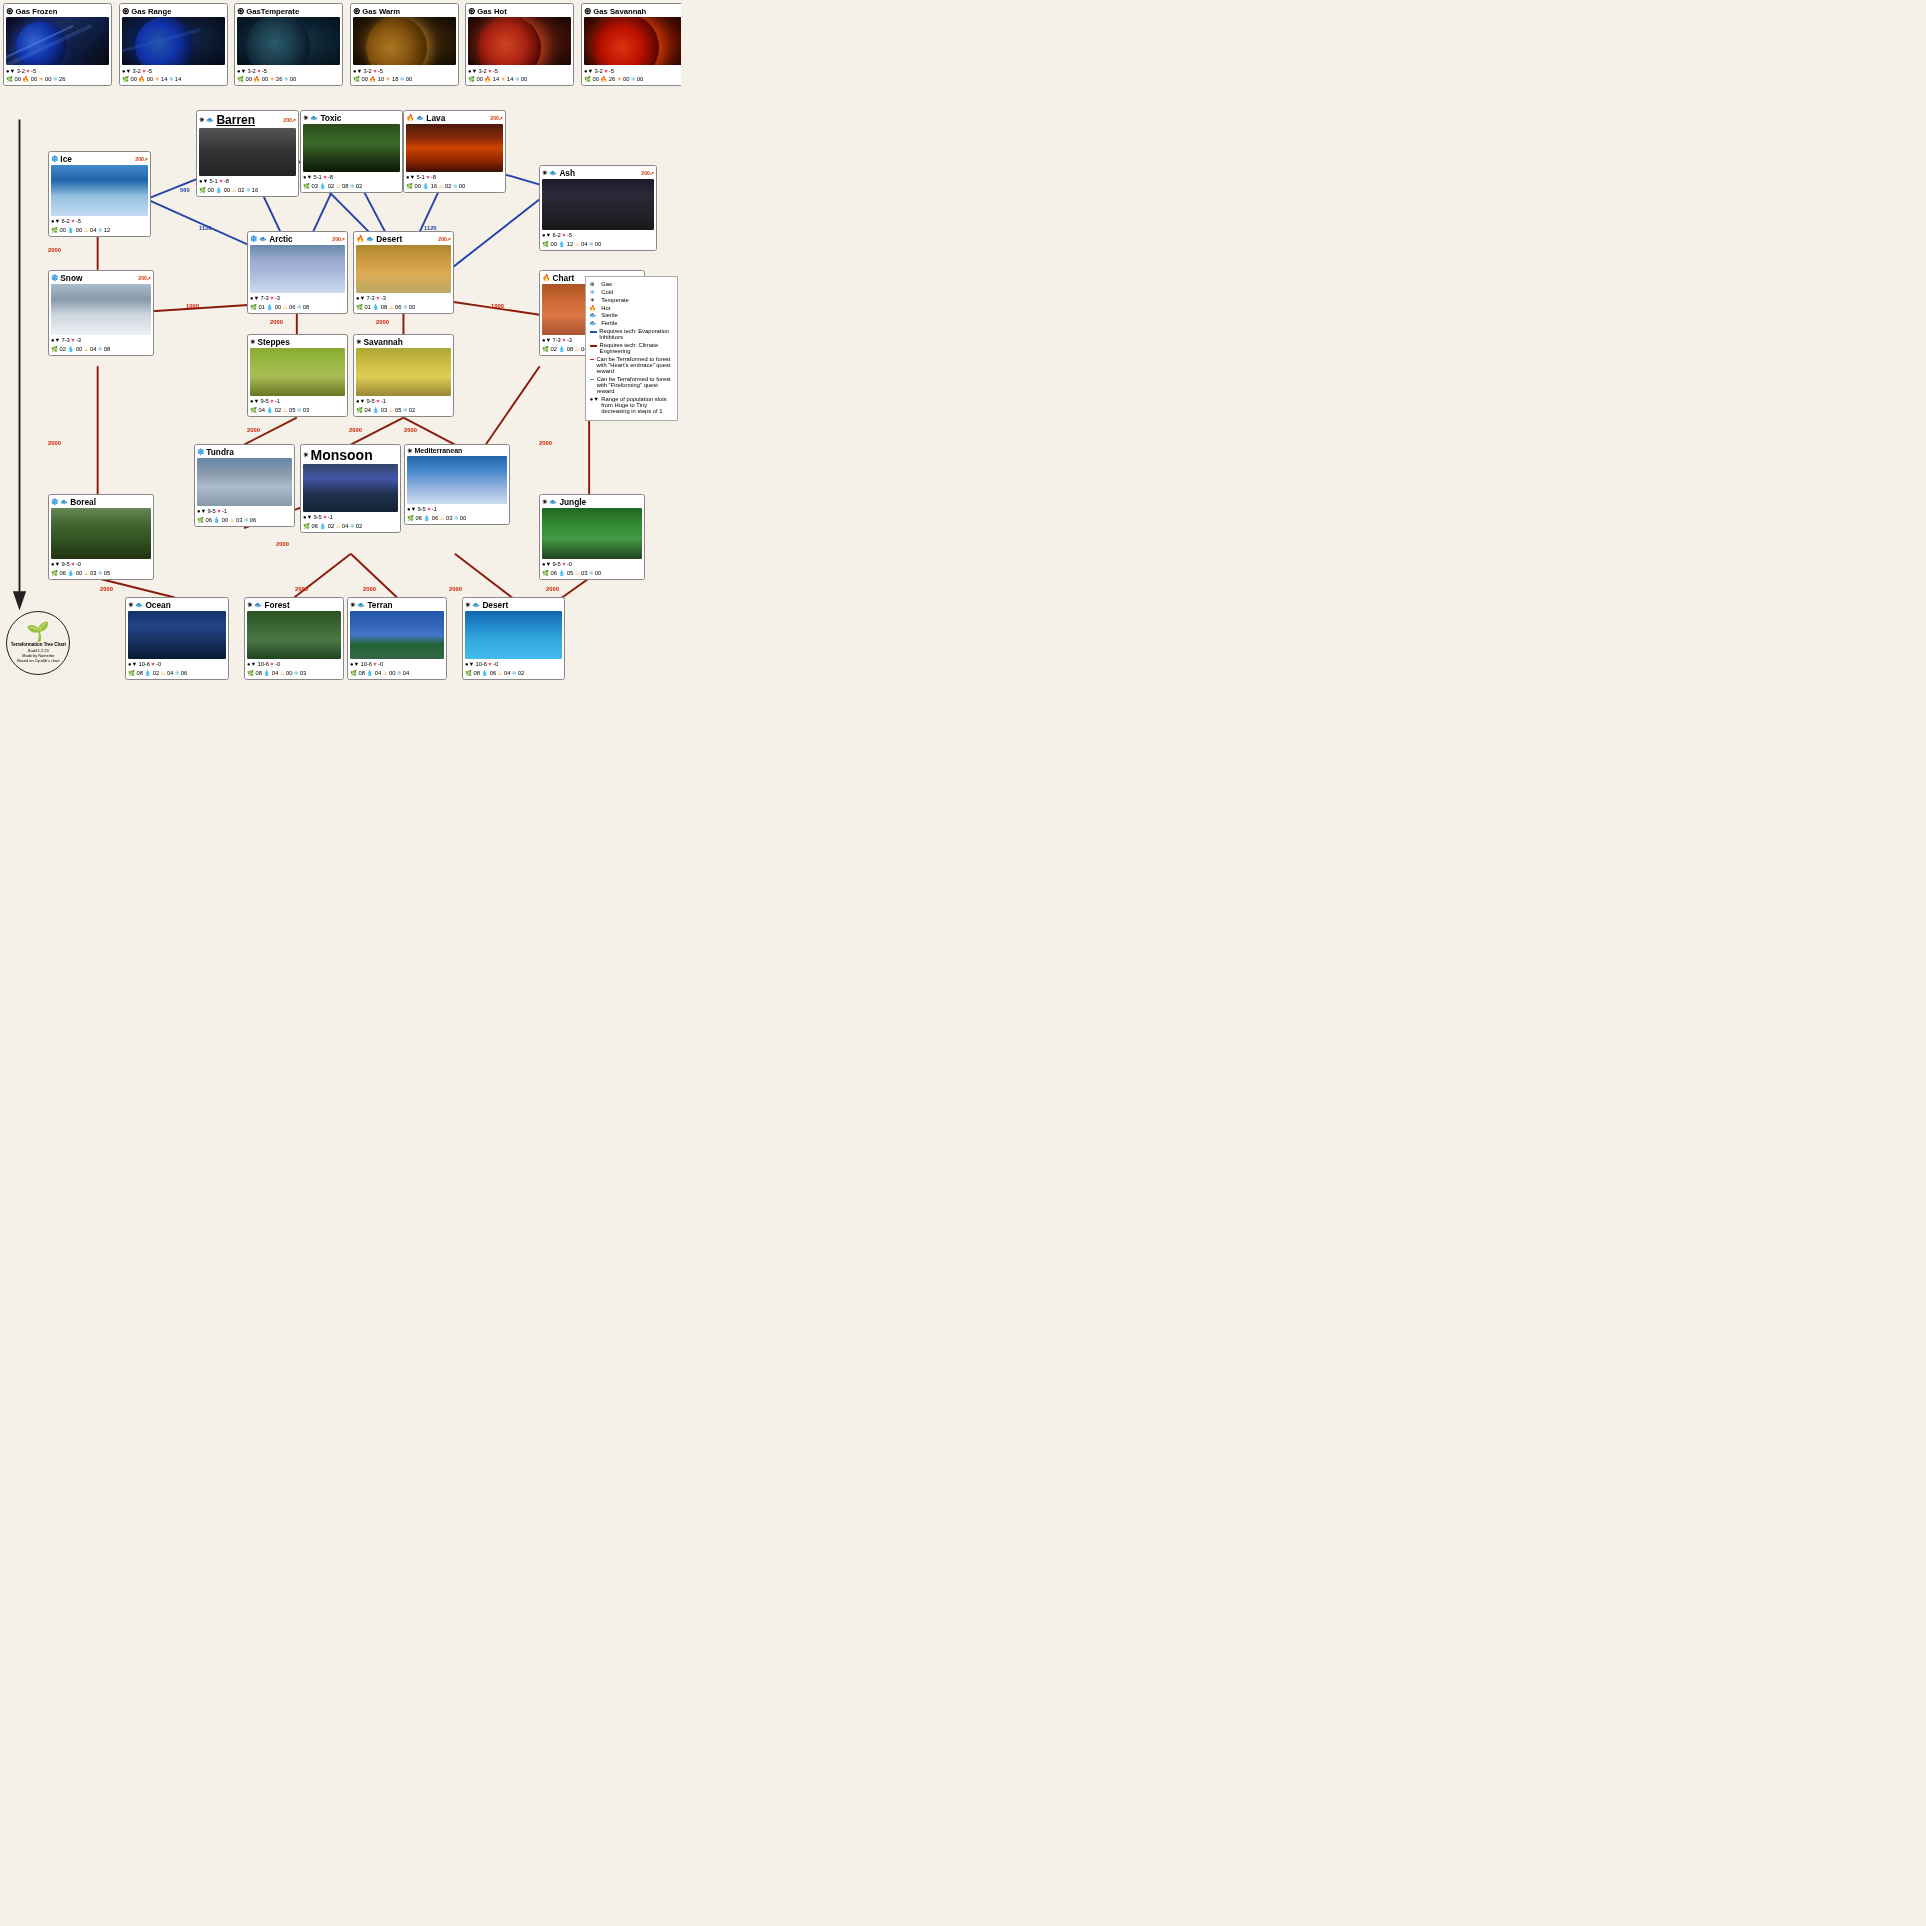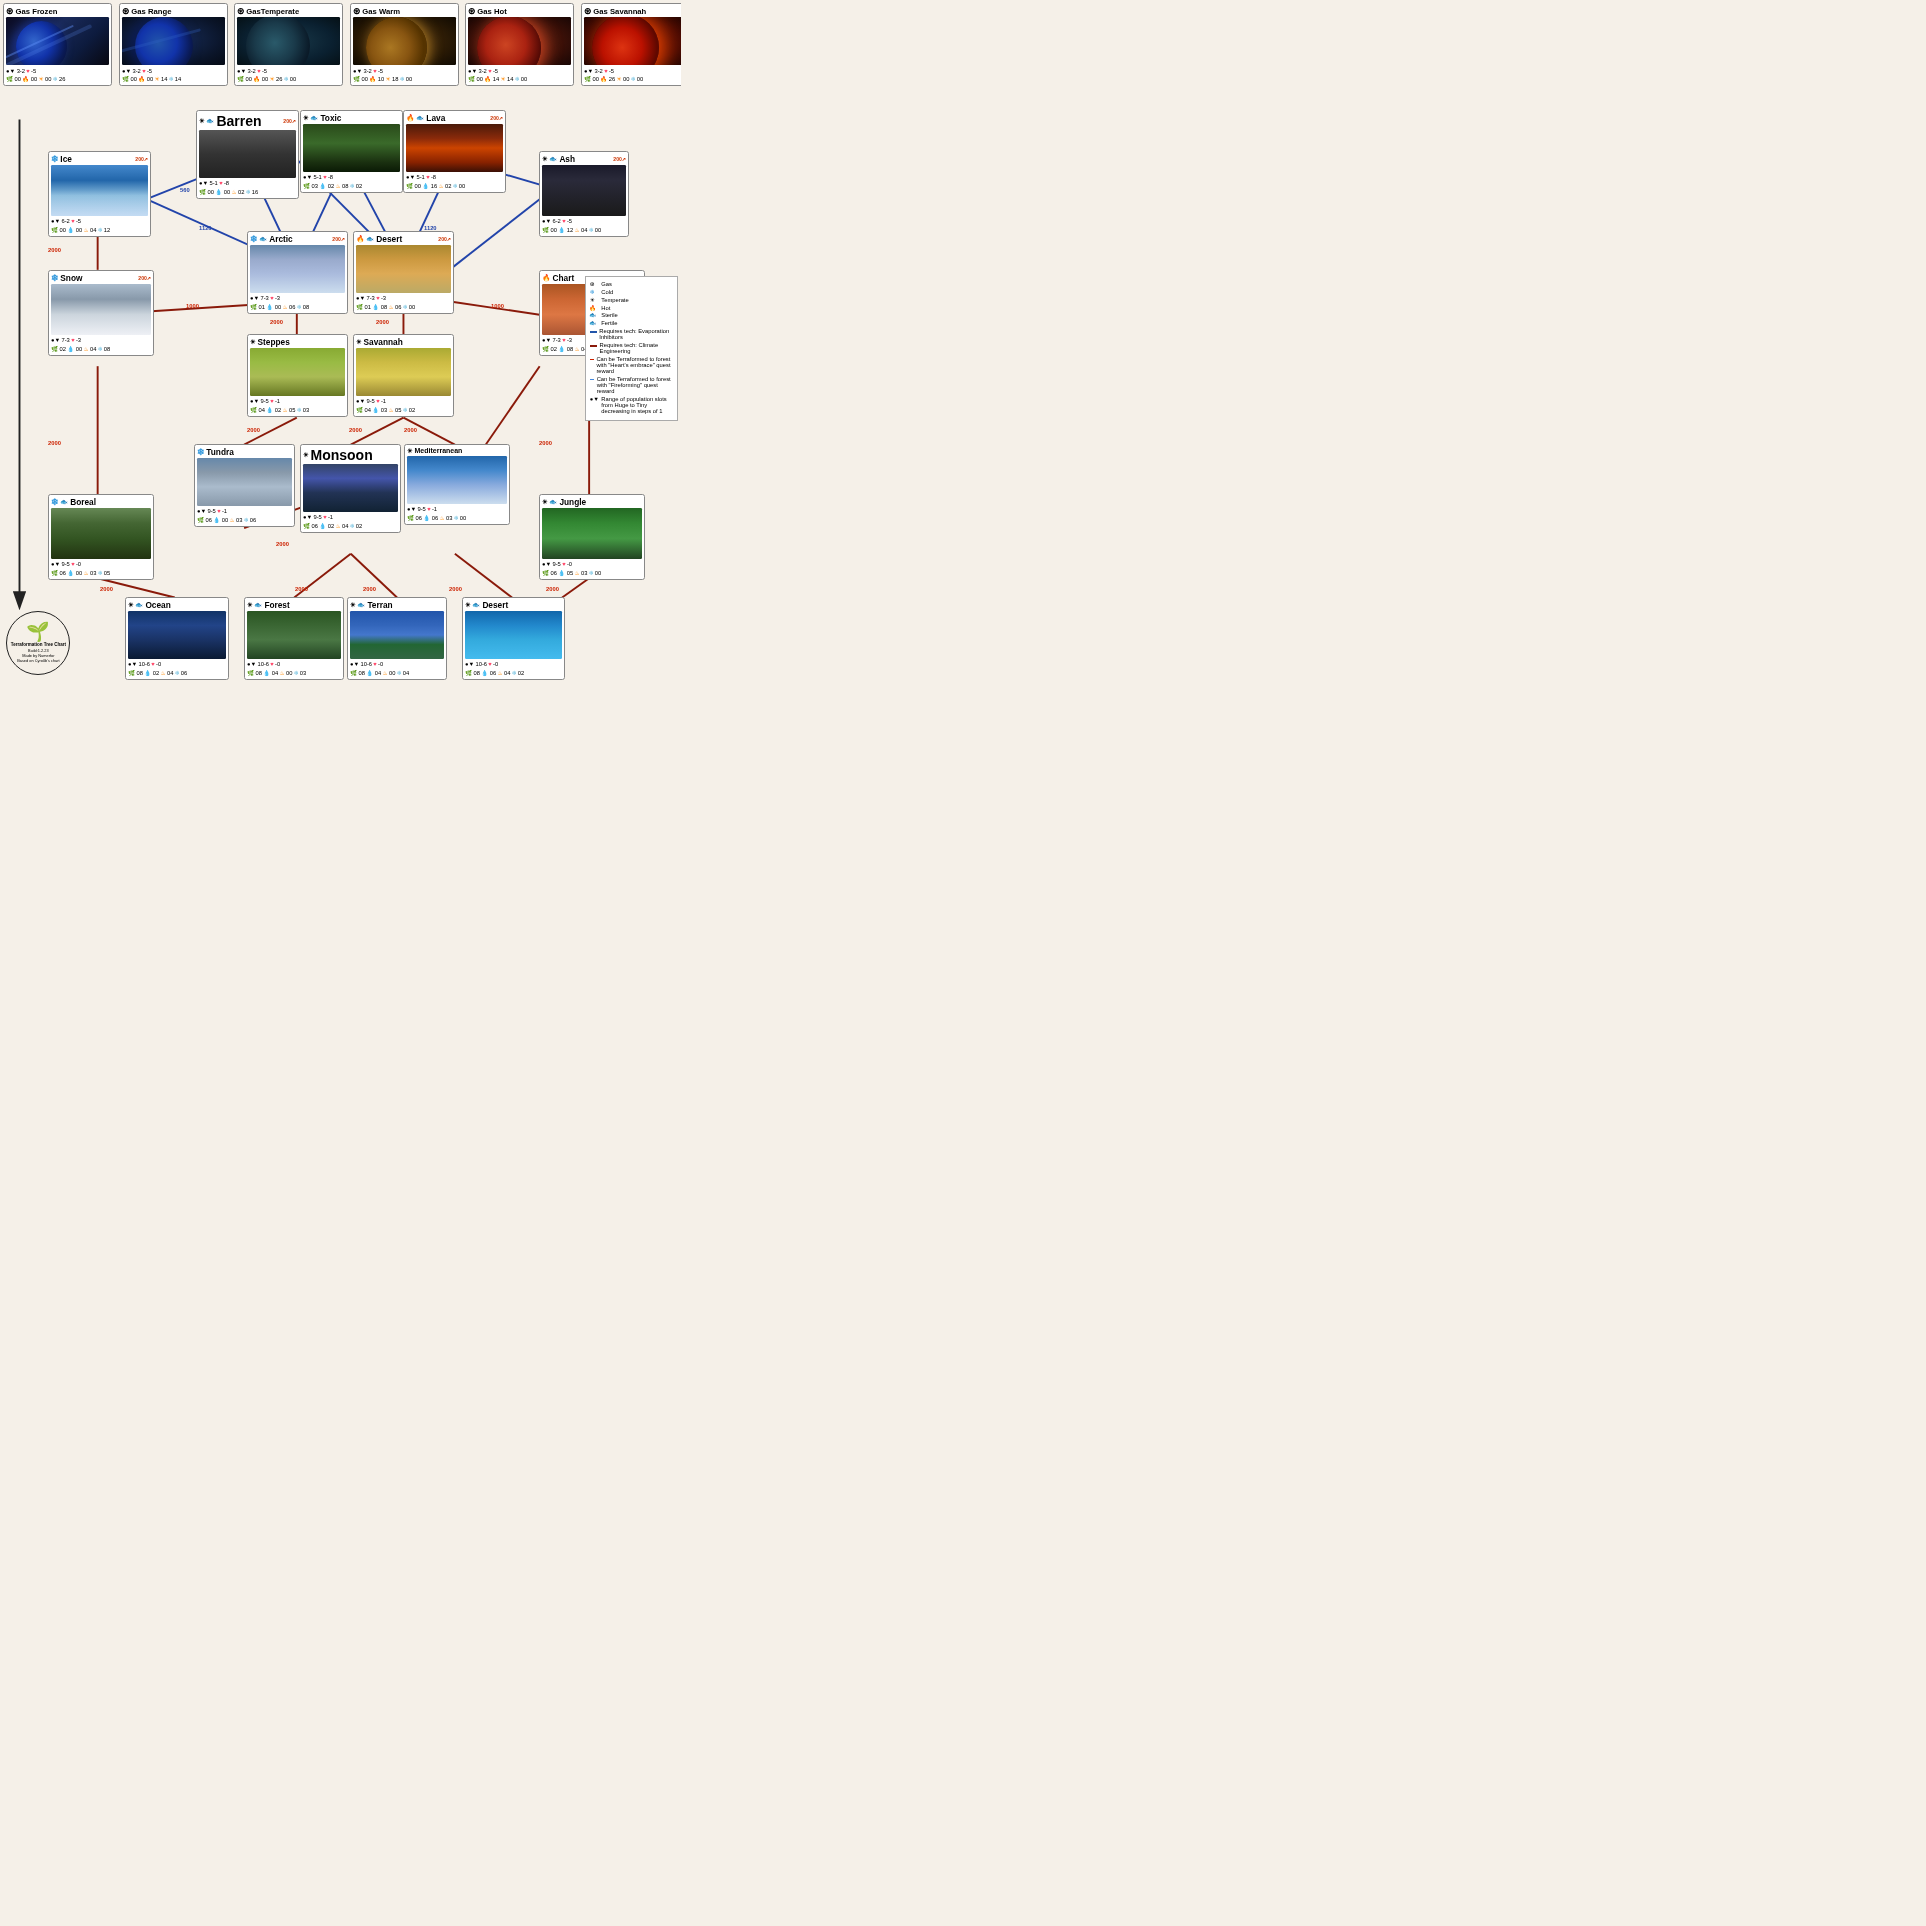--- a/index.html
+++ b/index.html
@@ -480,21 +480,21 @@
       <span style="color:#66bbdd;">❄</span>
         <span>12</span>
     </div>
   </div>
 </div>
 
 <div class="planet-card" style="left:196px; top:110px; width:103px;">
   <div class="card-header">
     <span style="font-size:6.4px;">☀</span>
     <span style="font-size:6.4px;">🐟</span>
-    <span style="font-size:14px; font-weight:bold;">Barren</span>
+    <span style="font-size:12px; font-weight:bold;text-decoration:underline;">Barren</span>
     <span style="font-size:5.1px; color:#cc3300; margin-left:auto;">200↗</span>
   </div>
   <div class="card-img img-barren" style="border-radius:1.3px; height:48px;"></div>
   <div class="card-stats">
     <div class="stat-row">
       <span>●▼</span>
         <span>5-1</span>
       <span style="color:#ff4466;">♥</span>
         <span>-8</span>
     </div>
@@ -559,21 +559,21 @@
       <span style="color:#2299dd;">💧</span>
         <span>16</span>
       <span style="color:#ff8800;">♨</span>
         <span>02</span>
       <span style="color:#66bbdd;">❄</span>
         <span>00</span>
     </div>
   </div>
 </div>
 
-<div class="planet-card" style="left:539px; top:151px; width:90px;">
+<div class="planet-card" style="left:539px; top:165px; width:118px;">
   <div class="card-header">
     <span style="font-size:6.4px;">☀</span>
     <span style="font-size:6.4px;">🐟</span>
     <span style="font-size:8.3px; font-weight:bold;">Ash</span>
     <span style="font-size:5.1px; color:#cc3300; margin-left:auto;">200↗</span>
   </div>
   <div class="card-img img-ash" style="border-radius:1.3px; height:51px;"></div>
   <div class="card-stats">
     <div class="stat-row">
       <span>●▼</span>

